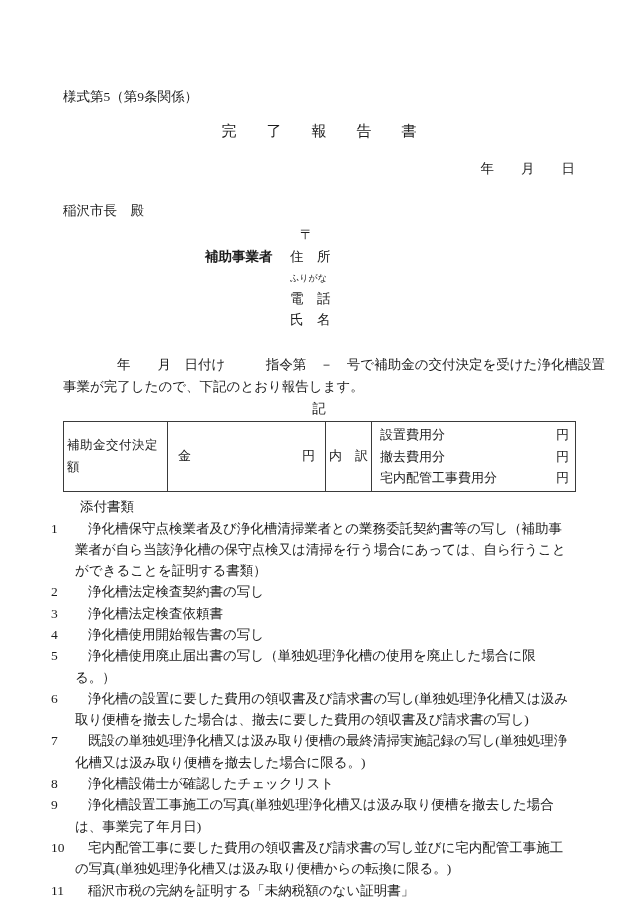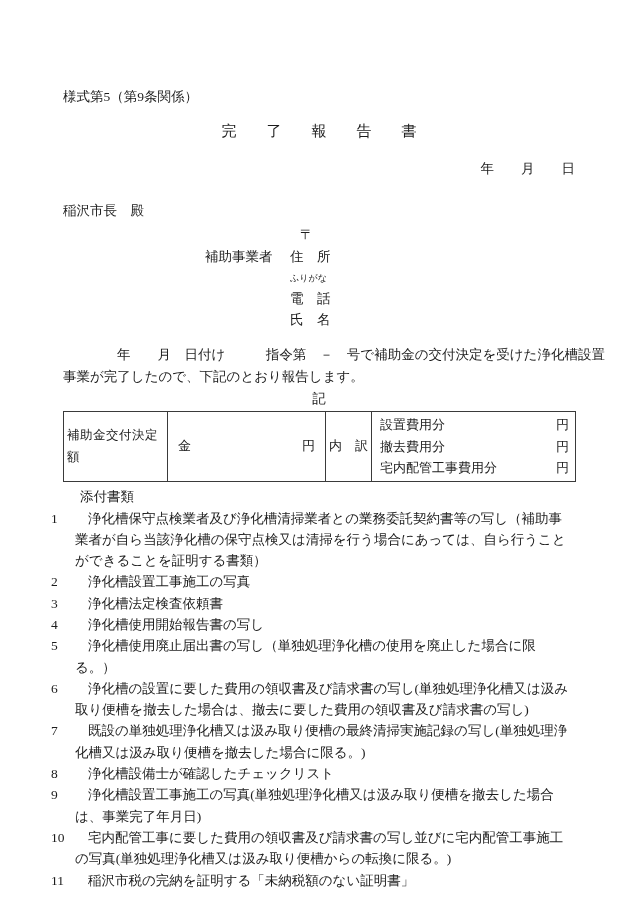--- a/index.html
+++ b/index.html
@@ -17,25 +17,25 @@
     font-size: 13.5px;
     line-height: 22px;
     background: #ffffff;
   }
   .form-number { text-align: left; }
   .doc-title { text-align: center; font-size: 15px; margin-top: 12px; }
   .date-line { text-align: right; margin-top: 16px; }
   .addressee { margin-top: 20px; }
   .postal-mark { margin-left: 237px; margin-top: 2px; }
   .app-row { white-space: nowrap; }
-  .app-label { display: inline-block; margin-left: 142px; width: 85px; }
+  .app-label { display: inline-block; margin-left: 142px; width: 85px; font-weight: bold; }
   .furigana { margin-left: 227px; font-size: 9px; line-height: 13px; margin-top: 4px; }
   .field-line { margin-left: 227px; line-height: 21px; }
   .phone-line { margin-top: 3px; }
-  .body-par { margin-top: 14px; }
+  .body-par { margin-top: 24px; }
   .body-line1 { text-indent: 54px; white-space: nowrap; }
   .ki-heading { text-align: center; }
   .grant-table {
     width: 512px; border-collapse: collapse; table-layout: fixed;
     margin-top: 1px; font-size: 13px;
   }
   .grant-table td { border: 1px solid #3a3a3a; vertical-align: middle; }
   .grant-table .c1 { text-align: left; padding: 2px 3px; font-size: 12.5px; letter-spacing: 0.5px; }
   .grant-table .c2 .amount-wrap { display: flex; justify-content: space-between; padding: 0 10px; }
   .grant-table .c3 { text-align: center; }
@@ -111,21 +111,21 @@
           </div>
         </td>
       </tr>
     </tbody>
   </table>
 
   <div class="attachments">
     <div class="att-heading">添付書類</div>
 
     <div class="att-item"><span class="att-no">1</span><span>浄化槽保守点検業者及び浄化槽清掃業者との業務委託契約書等の写し（補助事業者が自ら当該浄化槽の保守点検又は清掃を行う場合にあっては、自ら行うことができることを証明する書類）</span></div>
-    <div class="att-item"><span class="att-no">2</span><span>浄化槽設置工事施工の写真</span></div>
+    <div class="att-item"><span class="att-no">2</span><span>浄化槽法定検査契約書の写し</span></div>
     <div class="att-item"><span class="att-no">3</span><span>浄化槽法定検査依頼書</span></div>
     <div class="att-item"><span class="att-no">4</span><span>浄化槽使用開始報告書の写し</span></div>
     <div class="att-item"><span class="att-no">5</span><span>浄化槽使用廃止届出書の写し（単独処理浄化槽の使用を廃止した場合に限る。）</span></div>
     <div class="att-item"><span class="att-no">6</span><span>浄化槽の設置に要した費用の領収書及び請求書の写し(単独処理浄化槽又は汲み取り便槽を撤去した場合は、撤去に要した費用の領収書及び請求書の写し)</span></div>
     <div class="att-item"><span class="att-no">7</span><span>既設の単独処理浄化槽又は汲み取り便槽の最終清掃実施記録の写し(単独処理浄化槽又は汲み取り便槽を撤去した場合に限る。)</span></div>
     <div class="att-item"><span class="att-no">8</span><span>浄化槽設備士が確認したチェックリスト</span></div>
     <div class="att-item"><span class="att-no">9</span><span>浄化槽設置工事施工の写真(単独処理浄化槽又は汲み取り便槽を撤去した場合は、事業完了年月日)</span></div>
     <div class="att-item"><span class="att-no">10</span><span>宅内配管工事に要した費用の領収書及び請求書の写し並びに宅内配管工事施工の写真(単独処理浄化槽又は汲み取り便槽からの転換に限る。)</span></div>
     <div class="att-item"><span class="att-no">11</span><span>稲沢市税の完納を証明する「未納税額のない証明書」</span></div>
 

